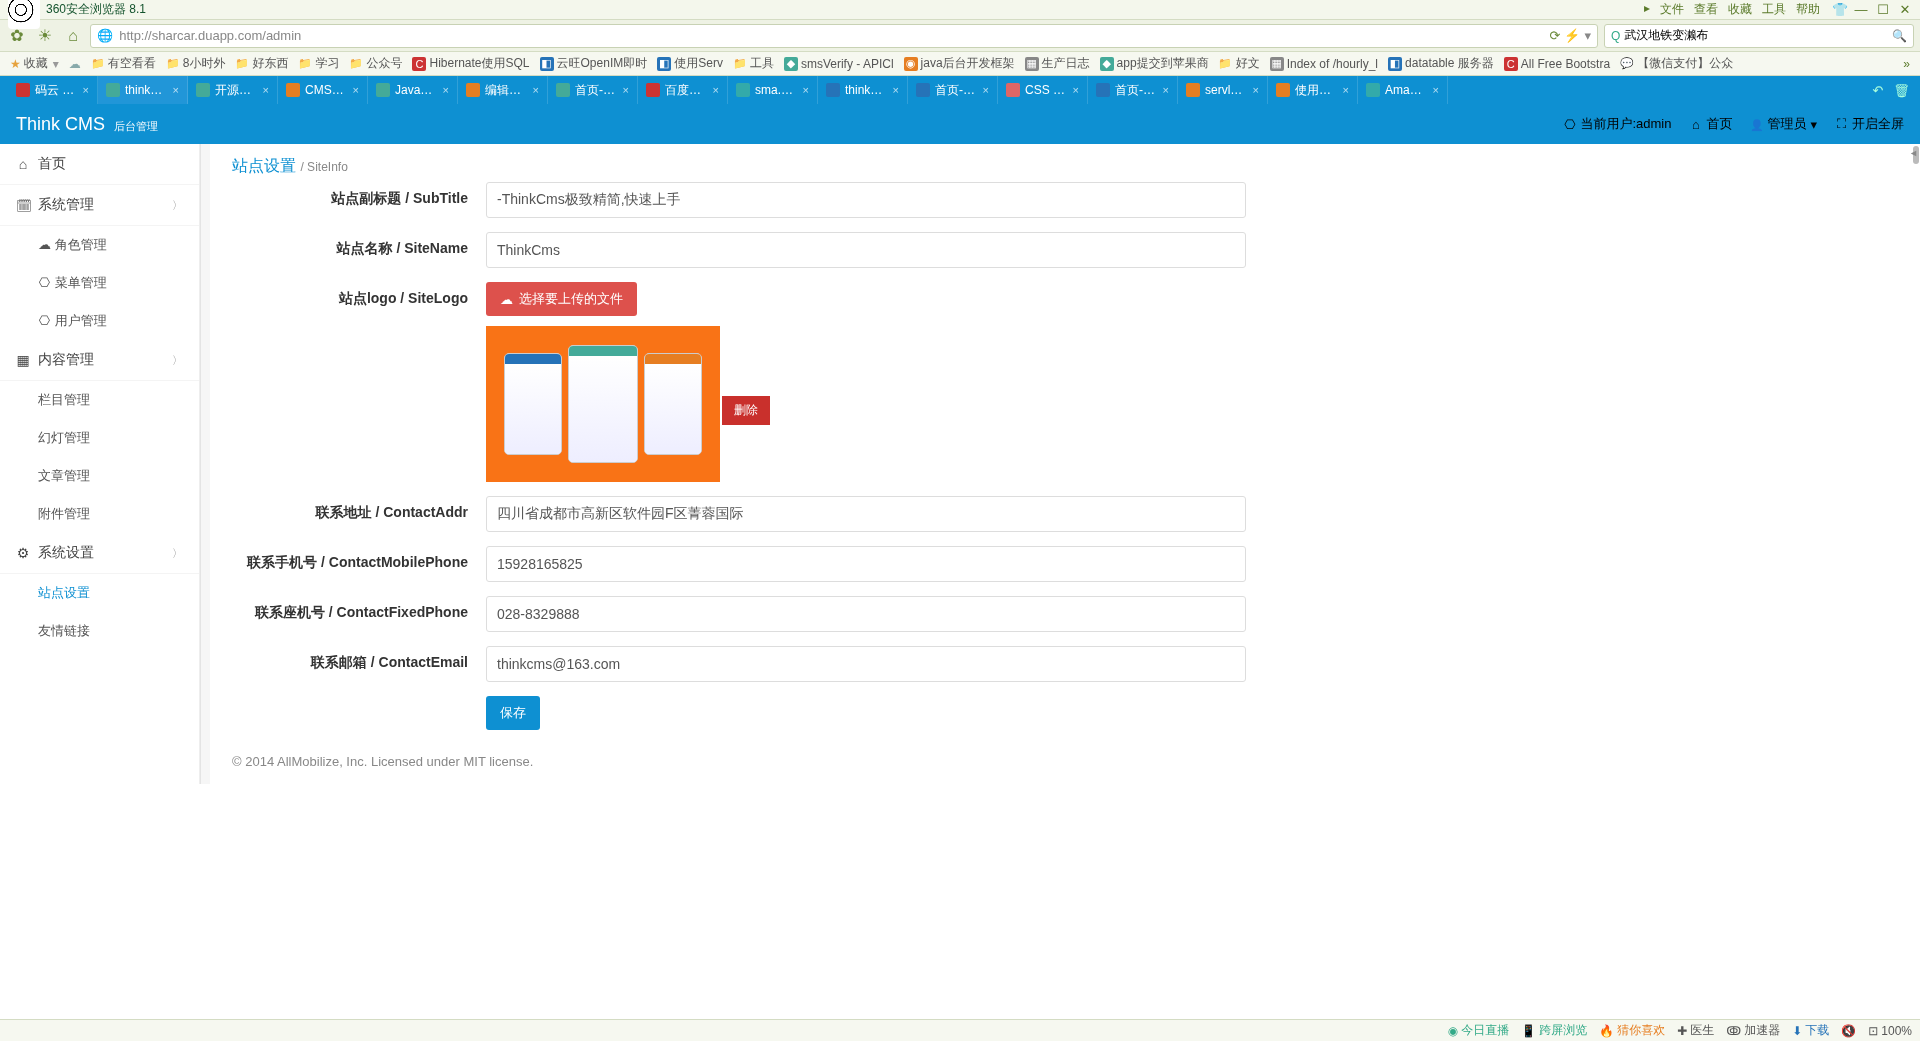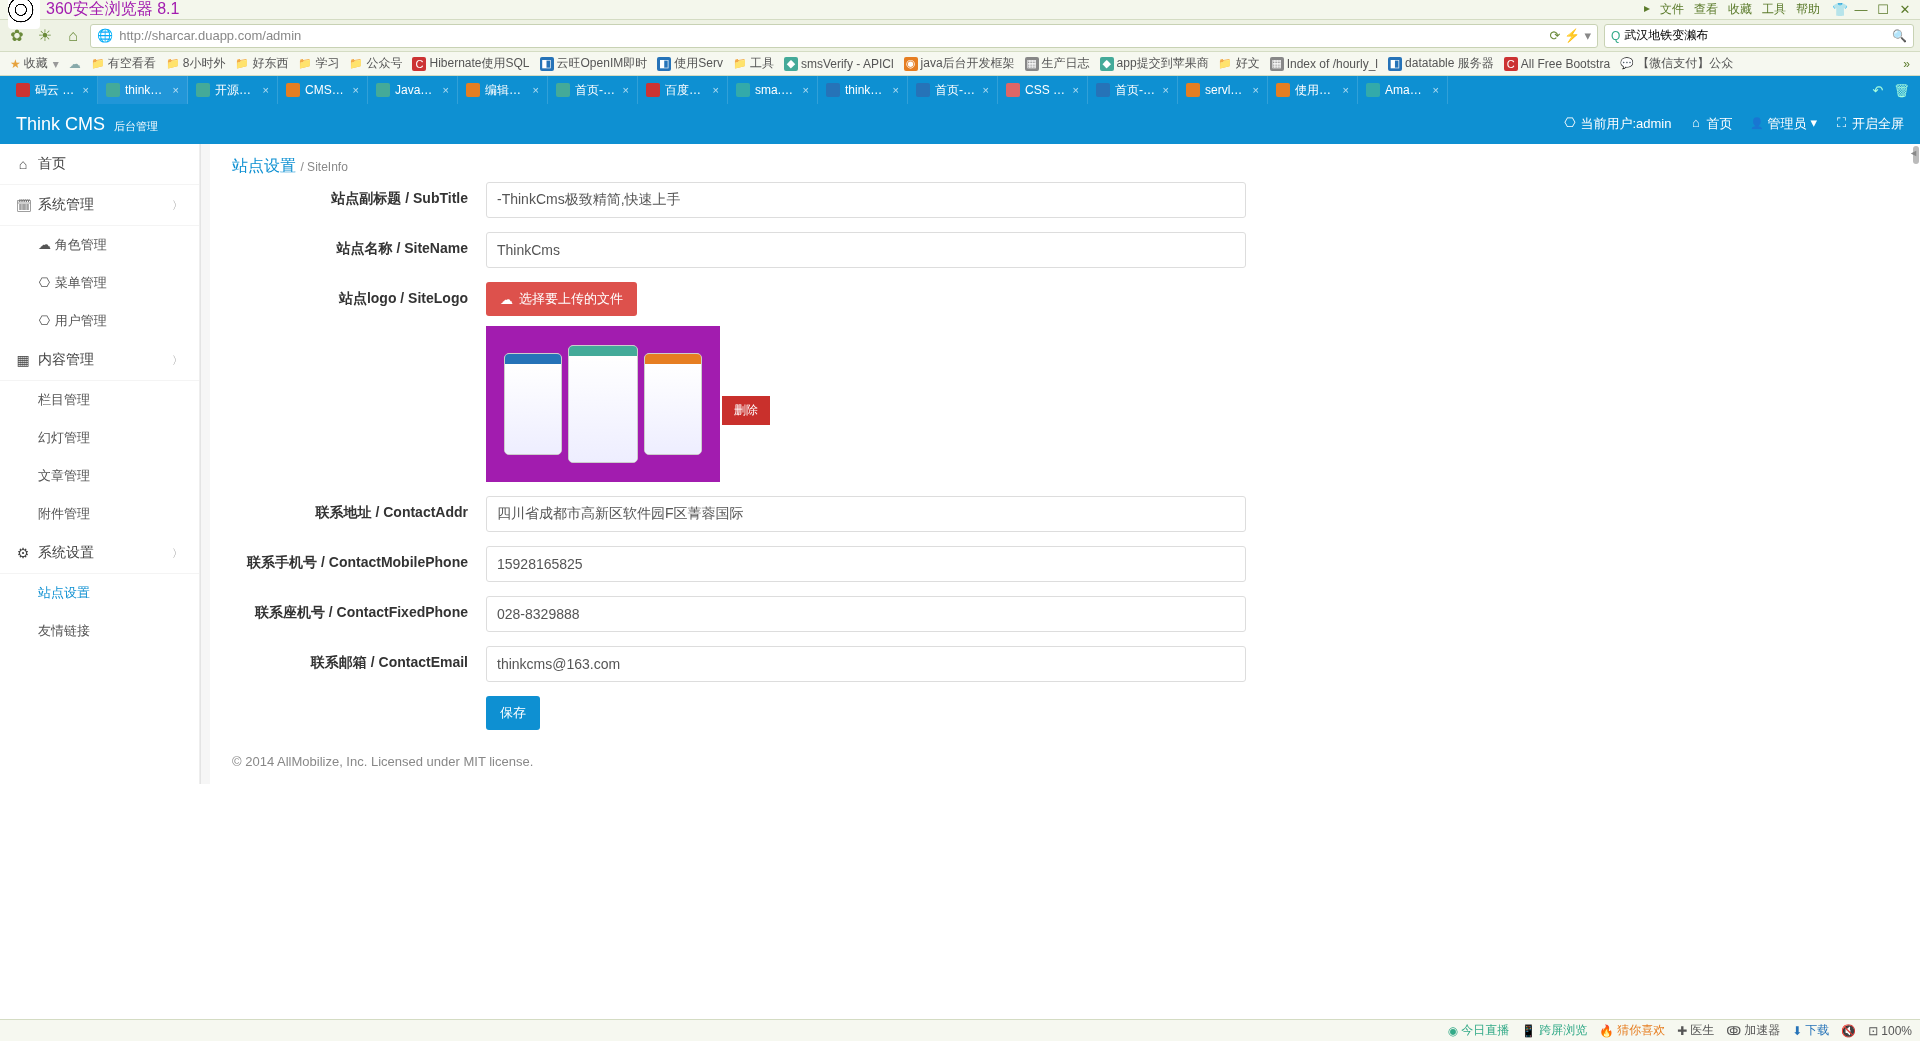--- a/index.html
+++ b/index.html
@@ -1,21 +1,21 @@
 <!DOCTYPE html>
 <html><head>
 <meta charset="utf-8">
 <style>
 * { margin:0; padding:0; box-sizing:border-box; font-family:"Microsoft YaHei","Segoe UI",Arial,sans-serif; }
 body { width:1920px; height:1041px; overflow:hidden; background:#fff; font-size:13px; }
 
 
 .browser-top { height:20px; background:#f4f7ec; display:flex; align-items:center; padding:0 8px; border-bottom:1px solid #d4dcc3; }
 .browser-top .logo { width:32px; height:32px; margin-top:6px; margin-right:6px; border-radius:4px; background:radial-gradient(circle at 40% 40%, #fff 18%, #000 19% 22%, #fff 23% 42%, #000 43% 46%, #fff 47%); }
-.browser-top .title { color:#a21caf; font-size:16px; flex:1; }
+.browser-top .title { color:#14532d; font-size:12px; flex:1; }
 .browser-top .top-menu { display:flex; gap:10px; color:#5a7a2a; font-size:12px; }
 .browser-top .top-menu span { cursor:pointer; }
 .browser-top .win-btns { display:flex; gap:8px; margin-left:12px; color:#5a7a2a; }
 .browser-top .win-btns span { width:14px; text-align:center; cursor:pointer; }
 
 .browser-nav { height:32px; background:#eef2e4; display:flex; align-items:center; padding:0 6px; gap:6px; border-bottom:1px solid #d4dcc3; }
 .nav-icons { display:flex; gap:6px; align-items:center; }
 .nav-icons .ni { width:22px; height:22px; display:flex; align-items:center; justify-content:center; color:#6a8a3a; font-size:16px; cursor:pointer; }
 .url-bar { flex:1; height:24px; background:#fff; border:1px solid #c8d2b4; border-radius:3px; display:flex; align-items:center; padding:0 6px; color:#888; font-size:13px; }
 .url-bar .globe { color:#3a8; margin-right:6px; }
@@ -45,21 +45,21 @@
 .tab .tx { opacity:.7; font-size:11px; }
 .tab.active { background:#2196d8; }
 .tabs .tab-end { margin-left:auto; display:flex; align-items:center; gap:10px; padding:0 10px; color:#8fc; }
 .ti-red{background:#c33}.ti-green{background:#4a9}.ti-orange{background:#e67e22}.ti-blue{background:#2673b8}.ti-teal{background:#3aa}.ti-pink{background:#d66}
 
 
 .app-header { height:40px; background:#0e90d2; color:#fff; display:flex; align-items:center; padding:0 16px; }
 .app-header .brand { font-size:18px; font-weight:500; }
 .app-header .brand small { font-size:11px; font-weight:400; margin-left:4px; opacity:.95; }
 .app-header .right { margin-left:auto; display:flex; gap:18px; font-size:13px; }
-.app-header .right a { color:#ffffff; text-decoration:none; display:flex; align-items:flex-start; gap:4px; cursor:pointer; }
+.app-header .right a { color:#000000; text-decoration:none; display:flex; align-items:center; gap:4px; cursor:pointer; }
 
 
 .app-body { display:flex; height:640px; }
 .sidebar { width:200px; background:#fff; border-right:1px solid #eee; display:flex; flex-direction:column; position:relative; }
 .sidebar-scroll { overflow-y:auto; flex:1; }
 .side-item { padding:11px 16px; color:#444; font-size:14px; display:flex; align-items:center; gap:8px; cursor:pointer; border-bottom:1px solid #f4f4f4; }
 .side-item .chev { margin-left:auto; color:#999; font-size:11px; }
 .side-sub { padding:10px 16px 10px 38px; color:#555; font-size:13px; cursor:pointer; }
 .side-sub.active { color:#0e90d2; }
 .notice { margin:8px; border:1px solid #eee; padding:10px; font-size:12px; color:#555; }
@@ -73,21 +73,21 @@
 .main-vscroll .thumb { position:absolute; right:1px; top:2px; width:6px; height:18px; background:#bbb; border-radius:3px; }
 
 .form-row { display:flex; margin-bottom:14px; align-items:flex-start; }
 .form-label { width:254px; text-align:right; padding-right:18px; padding-top:8px; color:#333; font-size:14px; font-weight:600; }
 .form-ctrl { flex:1; max-width:760px; }
 .form-ctrl input[type=text] { width:100%; height:36px; border:1px solid #ddd; border-radius:3px; padding:0 10px; font-size:14px; color:#555; }
 .btn { display:inline-flex; align-items:center; gap:6px; padding:8px 14px; border:none; border-radius:3px; font-size:13px; color:#fff; cursor:pointer; }
 .btn-danger { background:#dd514c; }
 .btn-primary { background:#0e90d2; }
 .btn-del-sm { background:#c9302c; color:#fff; border:none; padding:6px 12px; font-size:12px; cursor:pointer; }
-.logo-preview { width:234px; height:156px; background:#a21caf; margin-top:10px; position:relative; display:flex; align-items:center; justify-content:center; gap:6px; }
+.logo-preview { width:234px; height:156px; background:#f97316; margin-top:10px; position:relative; display:flex; align-items:center; justify-content:center; gap:6px; }
 .phone-mock { width:58px; height:102px; background:#fff; border:1px solid #ccc; border-radius:5px; display:flex; flex-direction:column; overflow:hidden; }
 .phone-mock .ph1 { height:10px; background:#2673b8; }
 .phone-mock .ph2 { flex:1; background:linear-gradient(#fff,#eef); }
 .phone-mock.center { width:70px; height:118px; }
 .logo-del { position:absolute; right:-50px; top:70px; }
 
 .footer { color:#888; font-size:13px; margin-top:24px; }
 
 
 .statusbar { position:absolute; bottom:0; left:0; right:0; height:22px; background:#f6f8f0; border-top:1px solid #d4dcc3; display:flex; align-items:center; padding:0 8px; font-size:12px; color:#555; gap:12px; }

